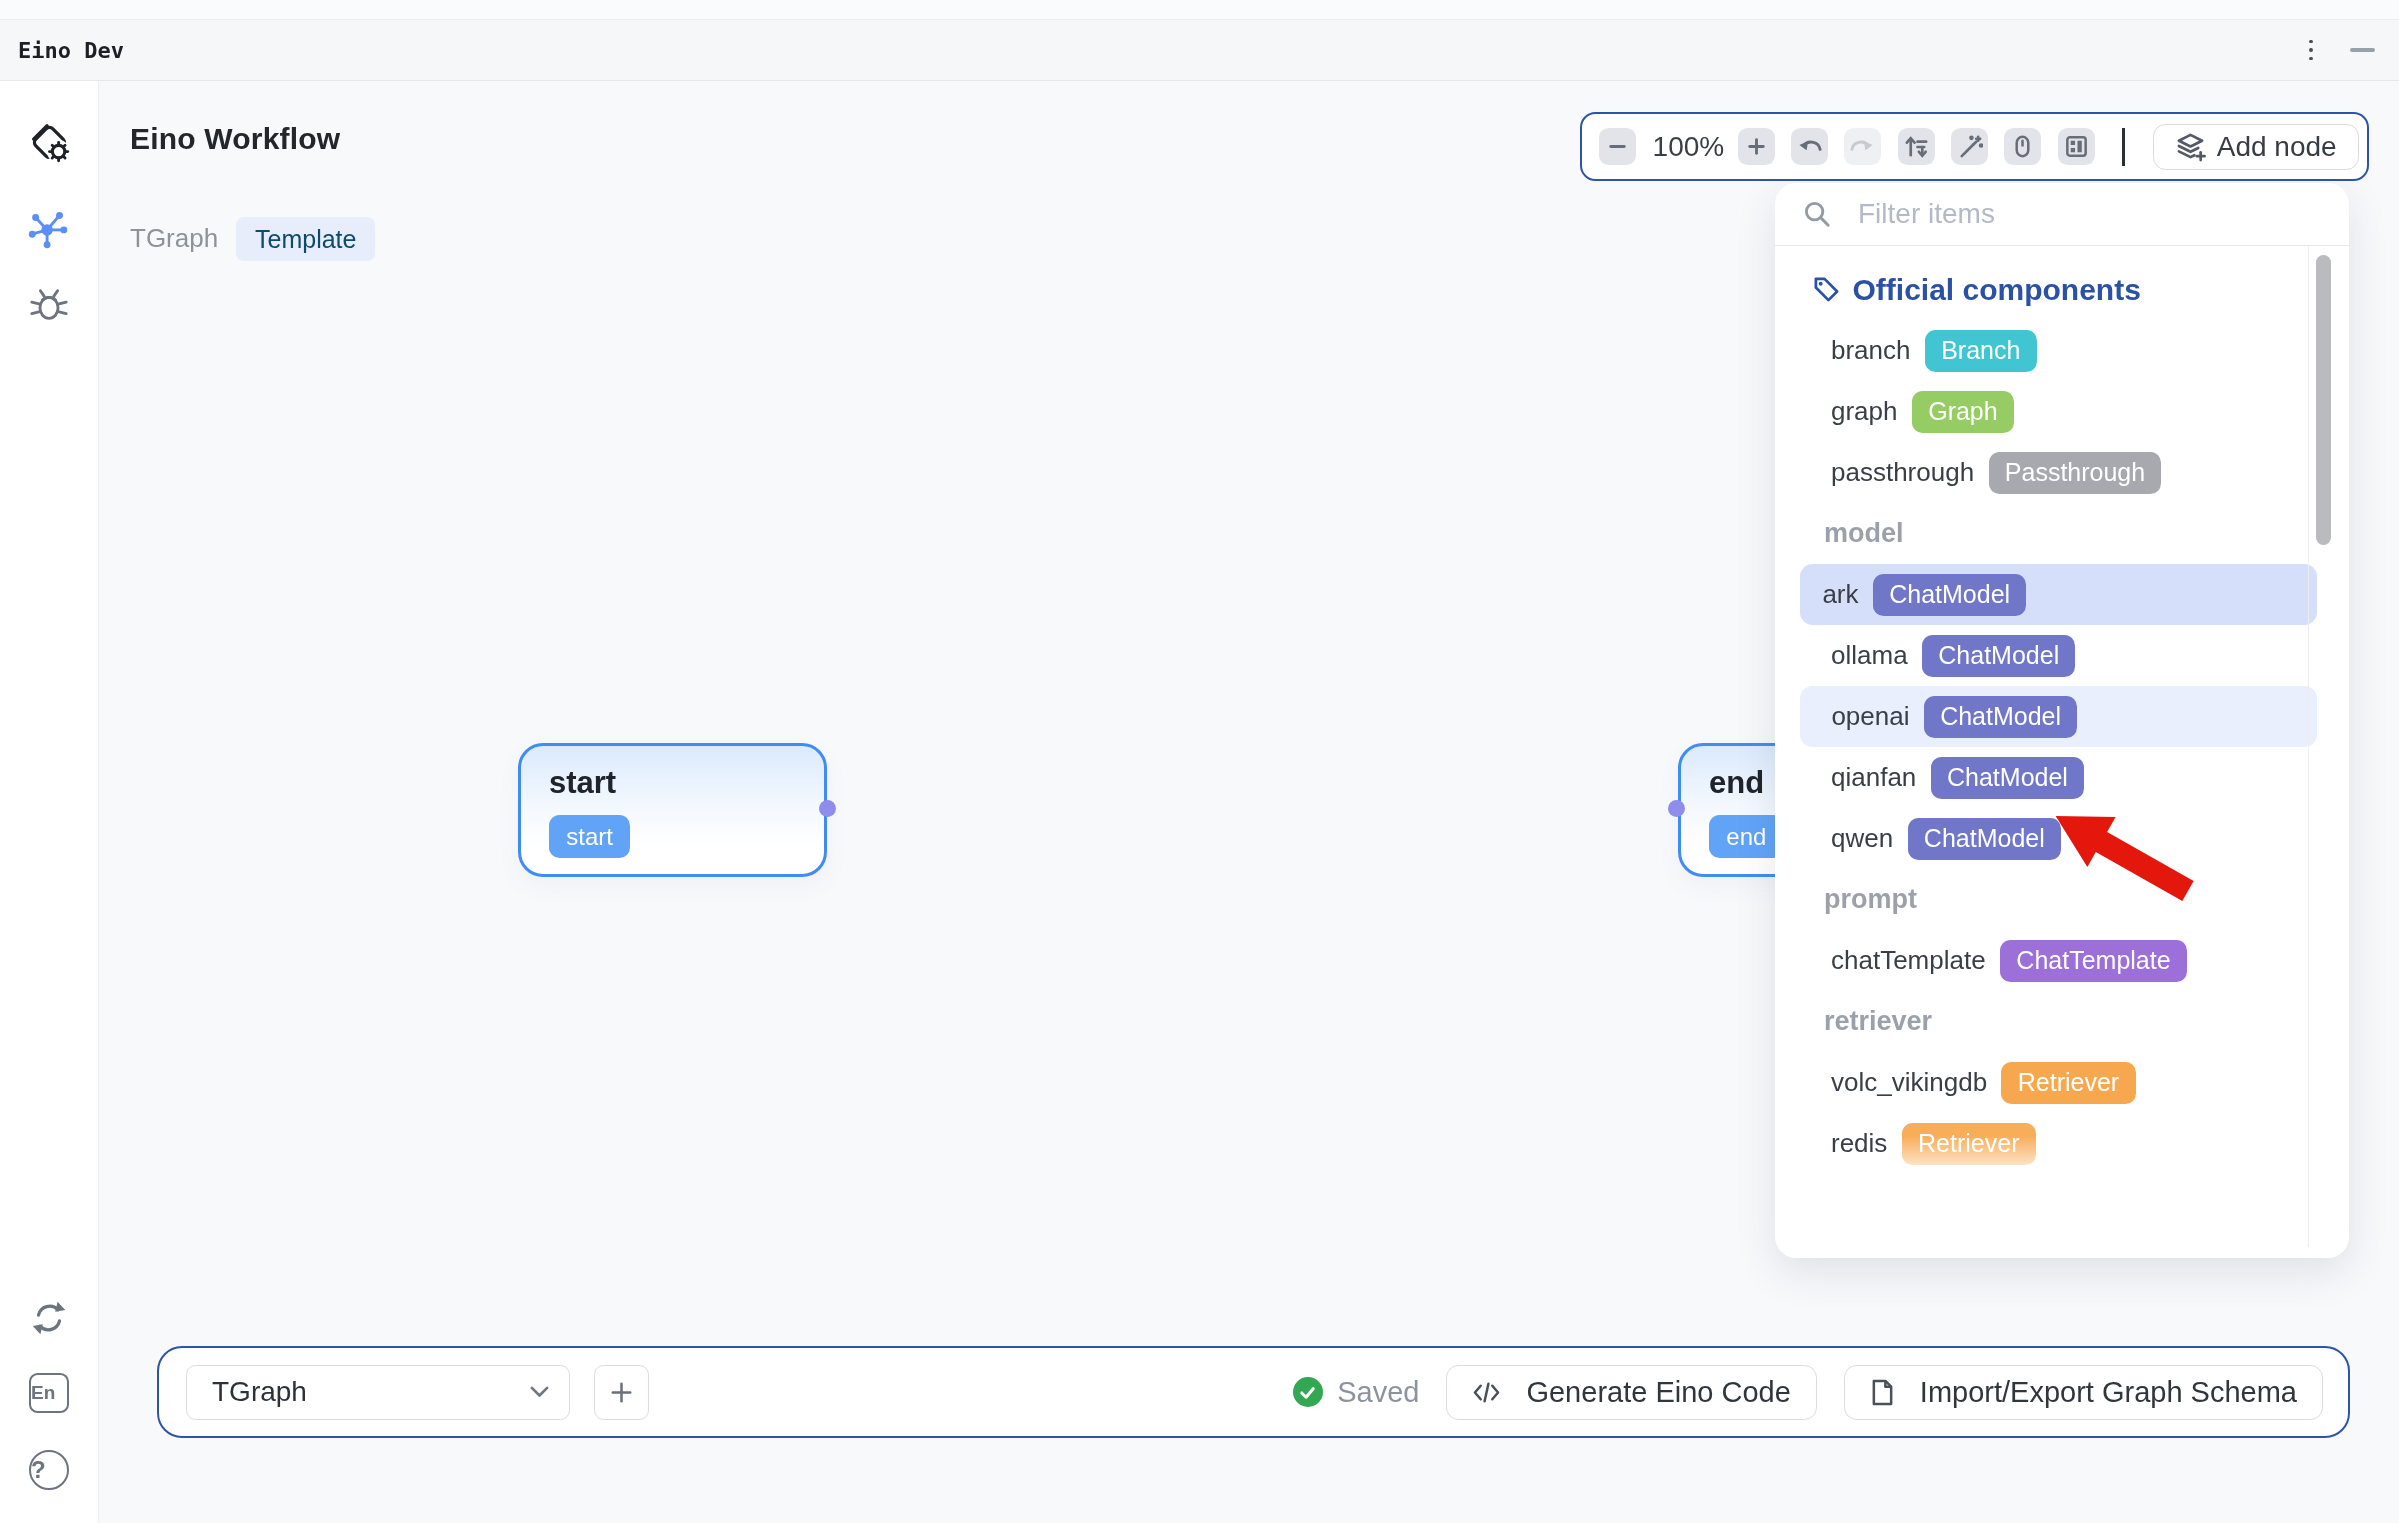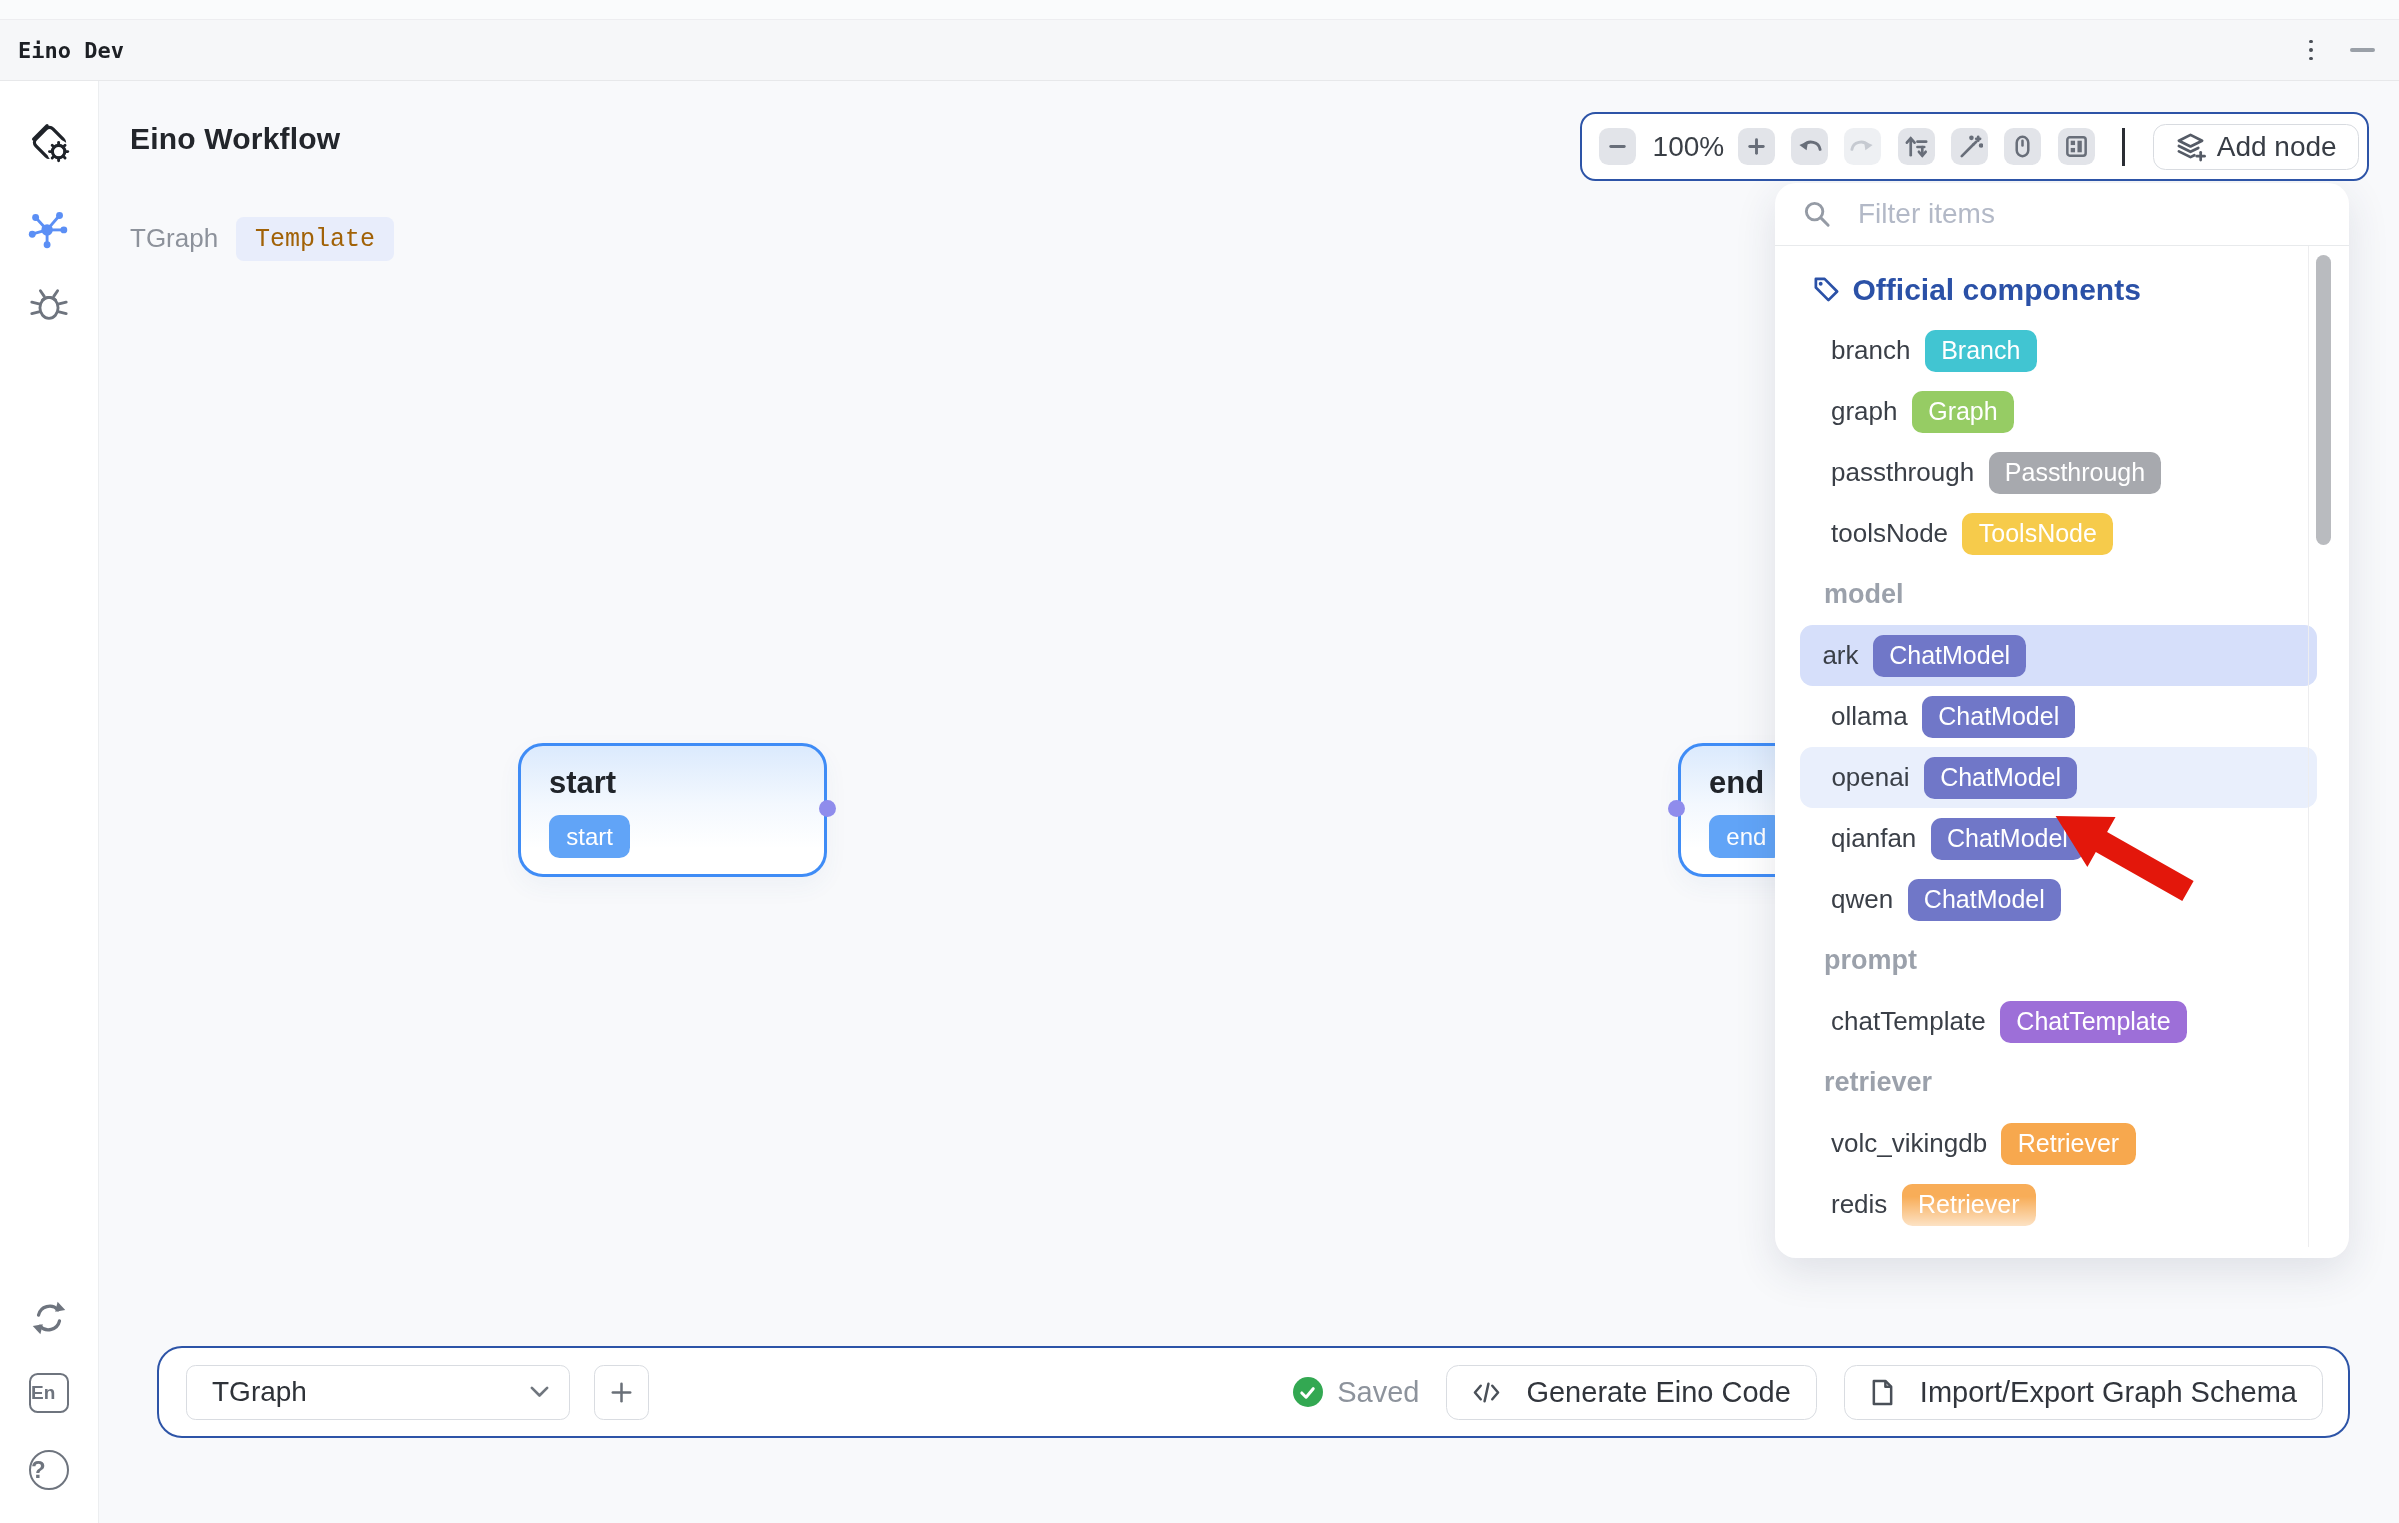--- a/index.html
+++ b/index.html
@@ -32,21 +32,21 @@
     font-size:19px; font-weight:bold; color:#6e747e; }
   .ic-help   { top:1389px; width:40px; height:40px; border:2.9px solid #6e747e; border-radius:50%;
     font-size:24px; font-weight:bold; color:#6e747e; }
 
   
   .page-title { position:absolute; left:130px; top:122px; font-size:30px; font-weight:bold;
     color:#23262b; letter-spacing:0.2px; z-index:5; }
   .graph-label { position:absolute; left:130px; top:223px; font-size:26px; color:#8d929b; z-index:5; }
   .template-badge { position:absolute; left:236px; top:217px; height:44px; padding:0 19px;
     background:#e8edfb; border-radius:7.7px; display:flex; align-items:center;
-    font-size:25px; color:#a16207; z-index:5;font-family:Liberation Mono, monospace; }
+    font-size:25px; color:#0c4a6e; z-index:5; }
 
   
   .node { position:absolute; width:309px; height:134px; border:3.8px solid #3f8cf6;
     border-radius:25px; background:linear-gradient(180deg,#dbeafd 0%,#f3f8fe 45%,#ffffff 80%);
     box-shadow:0 9.6px 23px rgba(60,90,160,.05); z-index:4; }
   .node-start { left:518px; top:743px; }
   .node-end   { left:1678px; top:743px; }
   .node-title { position:absolute; left:28px; top:19px; font-size:31px; font-weight:bold; color:#20242a; }
   .node-badge { position:absolute; left:28px; top:69px; background:#61a4f7; color:#ffffff;
     font-size:24px; padding:7.7px 17.3px; border-radius:10.6px; }
@@ -305,24 +305,20 @@
         <span class="pbadge" style="background-color: rgb(65, 197, 210);">Branch</span>
       </div>
       <div class="prow item">
         <span class="pname">graph</span>
         <span class="pbadge" style="background-color: rgb(150, 204, 100);">Graph</span>
       </div>
       <div class="prow item">
         <span class="pname">passthrough</span>
         <span class="pbadge" style="background-color: rgb(167, 169, 174);">Passthrough</span>
       </div>
-      <div class="prow item">
-        <span class="pname">toolsNode</span>
-        <span class="pbadge" style="background-color: rgb(246, 203, 75);">ToolsNode</span>
-      </div>
       <div class="prow section">
         <span class="psection">model</span>
       </div>
       <div class="prow item hl-strong">
         <span class="pname">ark</span>
         <span class="pbadge" style="background-color: rgb(112, 119, 200);">ChatModel</span>
       </div>
       <div class="prow item">
         <span class="pname">ollama</span>
         <span class="pbadge" style="background-color: rgb(112, 119, 200);">ChatModel</span>

